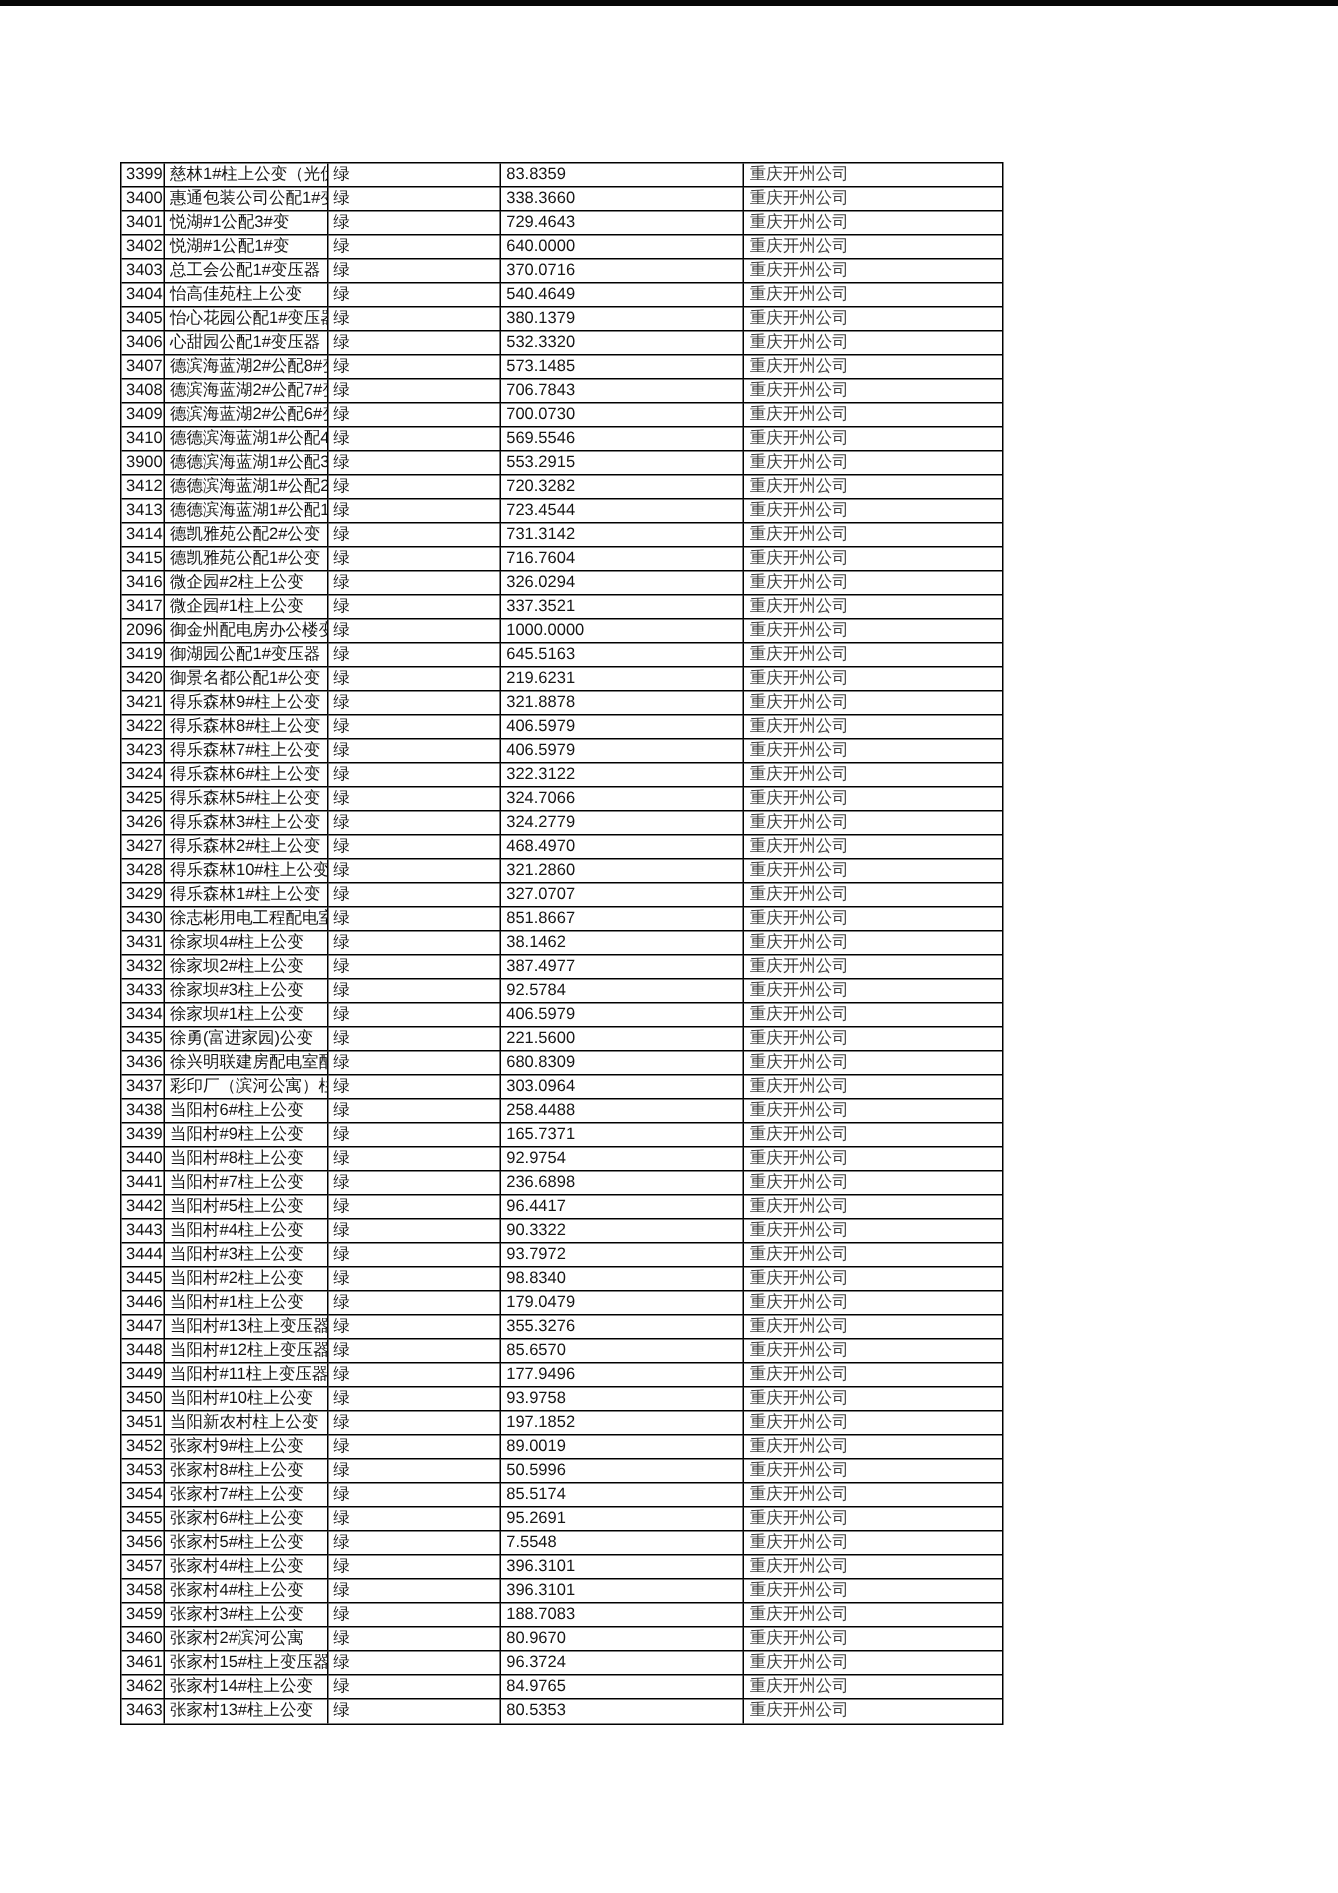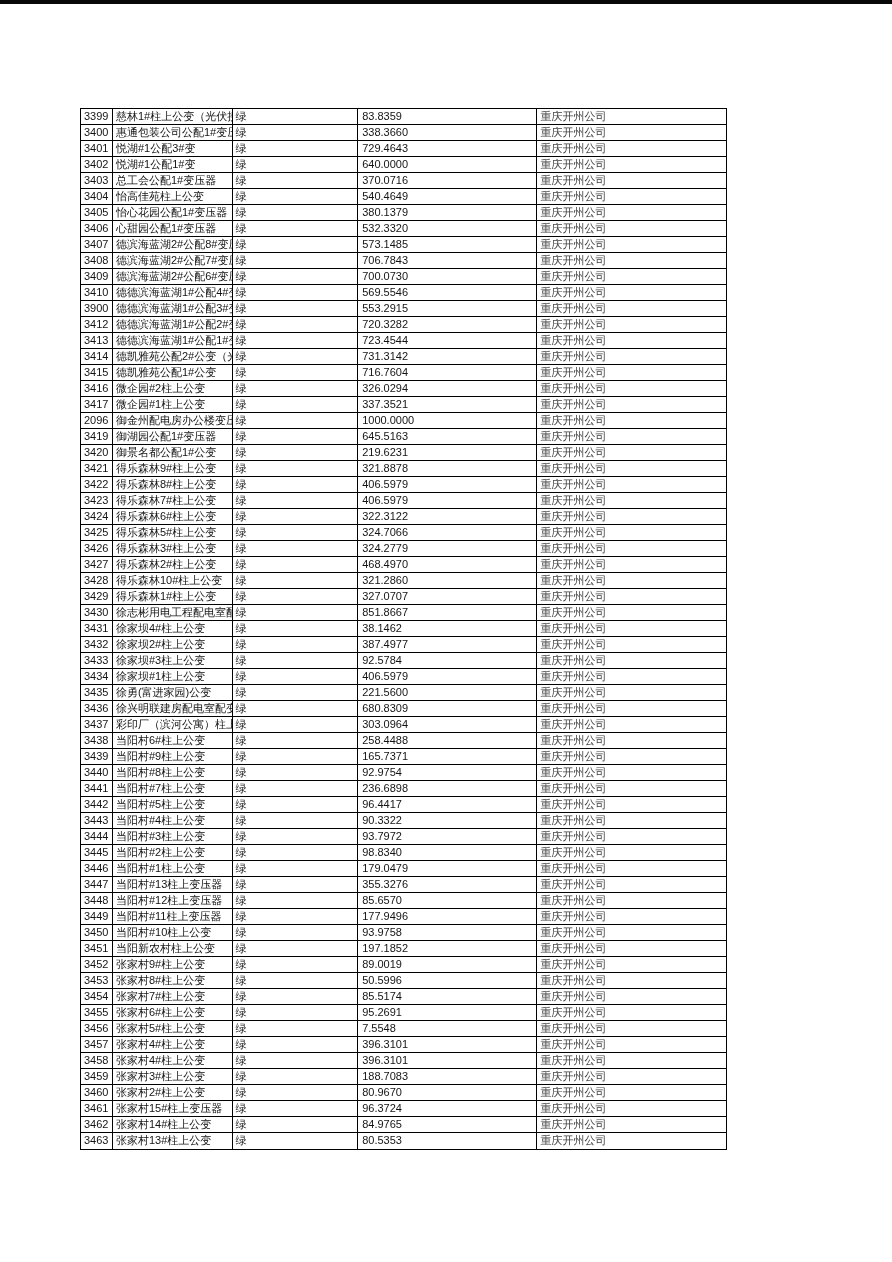--- a/index.html
+++ b/index.html
@@ -2,21 +2,21 @@
 <html style="--bg: #ffffff; --grid: #000000; --text: #141414; --company: #3f3f3f; --topbar: #070707;"><head>
 <meta charset="utf-8">
 <style>
   :root{
     --bg:#ffffff; --grid:#000000; --text:#141414; --company:#3f3f3f; --topbar:#070707;
   }
   *{margin:0;padding:0;box-sizing:border-box;}
   html,body{width:892px;height:1262px;background:var(--bg);overflow:hidden;
     font-family:"Liberation Sans","DejaVu Sans",sans-serif;}
   .top-bar{position:absolute;left:0;top:0;width:892px;height:4px;background:var(--topbar);}
-  .sheet{position:absolute;left:80px;top:108px;width:647px;border:1px solid var(--grid);
+  .sheet{position:absolute;left:80px;top:108px;width:589px;border:1px solid var(--grid);
     background:var(--bg);}
   .tr{display:flex;height:16px;}
   .td{height:16px;border-right:1px solid var(--grid);border-bottom:1px solid var(--grid);
     overflow:hidden;white-space:nowrap;font-size:11px;line-height:15px;color:var(--text);
     padding-left:3px;}
   .tr:last-child .td{border-bottom:none;}
   .col-id{width:32px;}
   .col-name{width:120px;}
   .col-flag{width:126px;}
   .col-value{width:179px;padding-left:4px;}
@@ -511,21 +511,21 @@
   <div class="tr">
     <div class="td col-id">3459</div>
     <div class="td col-name">张家村3#柱上公变</div>
     <div class="td col-flag">绿</div>
     <div class="td col-value">188.7083</div>
     <div class="td col-company">重庆开州公司</div>
   </div>
 
   <div class="tr">
     <div class="td col-id">3460</div>
-    <div class="td col-name">张家村2#柱上公变</div>
+    <div class="td col-name">张家村2#滨河公寓</div>
     <div class="td col-flag">绿</div>
     <div class="td col-value">80.9670</div>
     <div class="td col-company">重庆开州公司</div>
   </div>
 
   <div class="tr">
     <div class="td col-id">3461</div>
     <div class="td col-name">张家村15#柱上变压器</div>
     <div class="td col-flag">绿</div>
     <div class="td col-value">96.3724</div>

